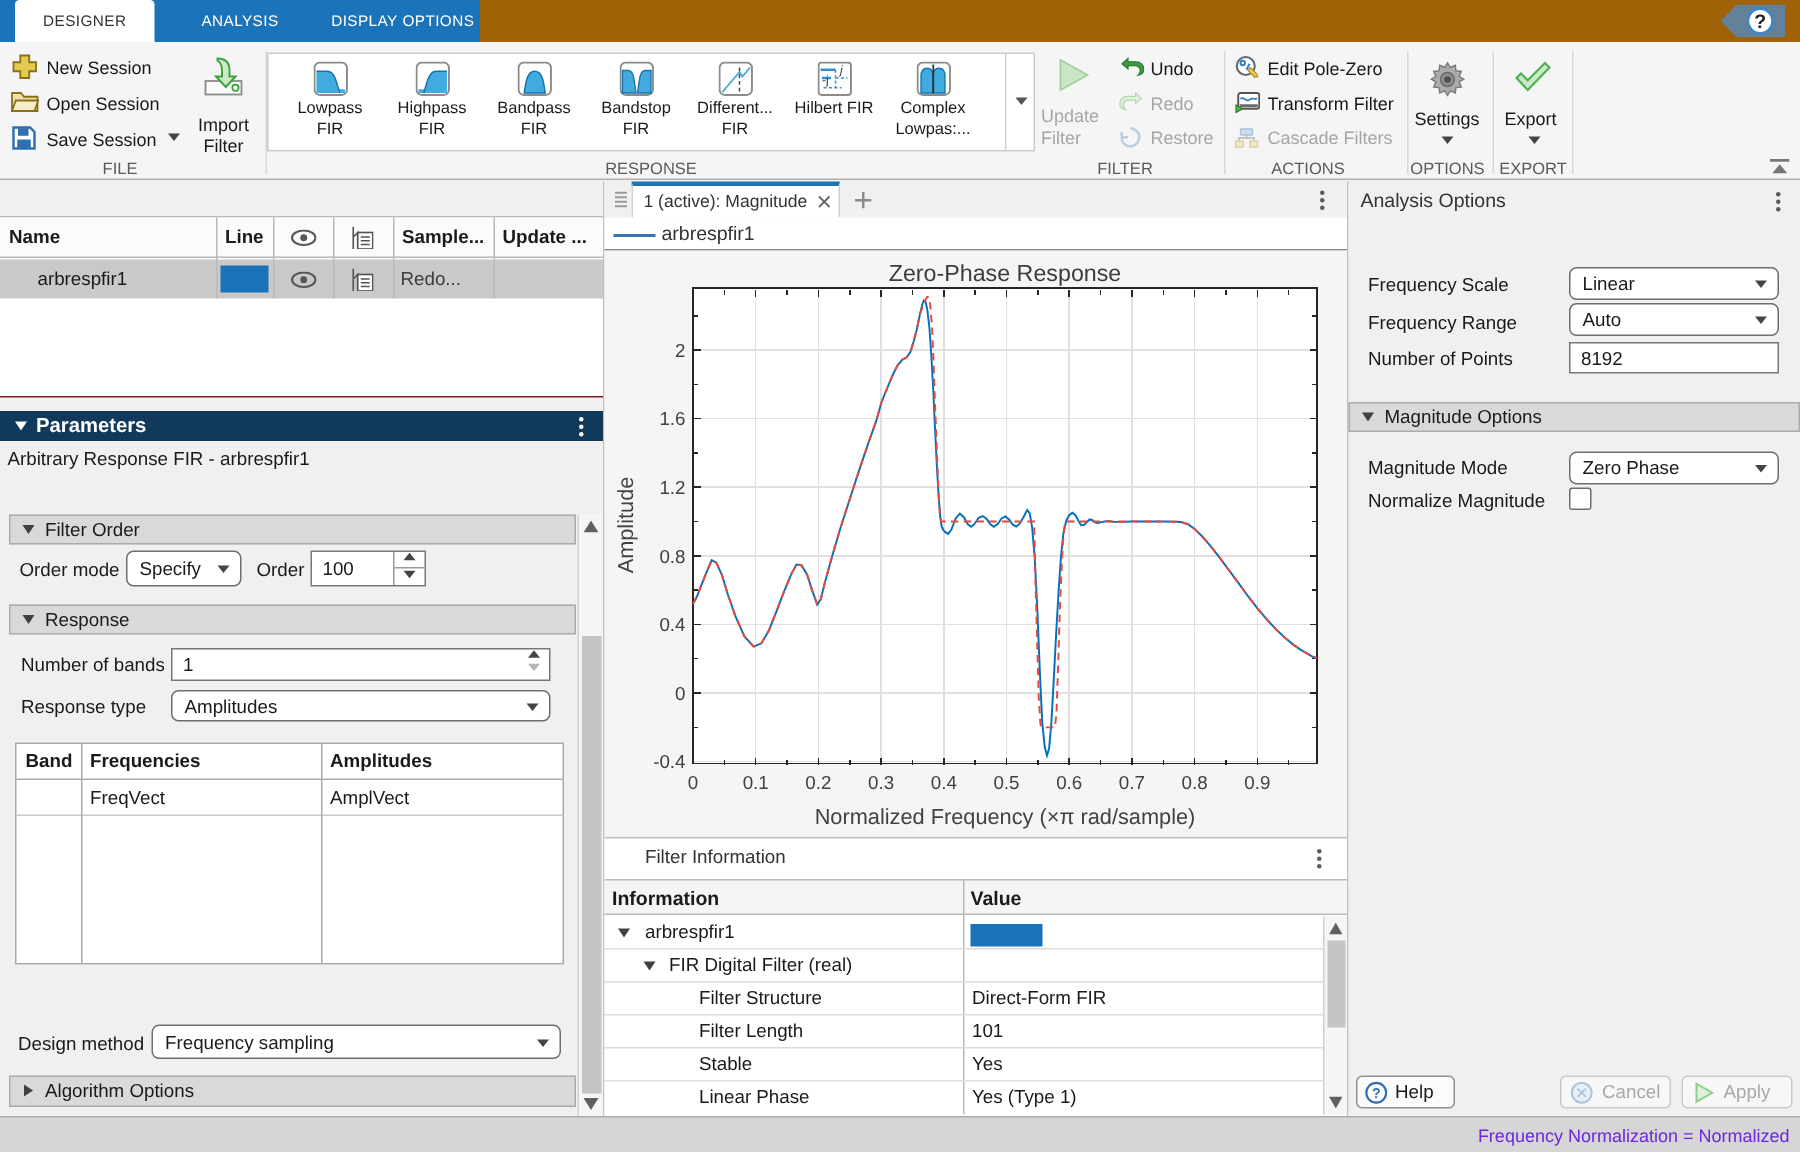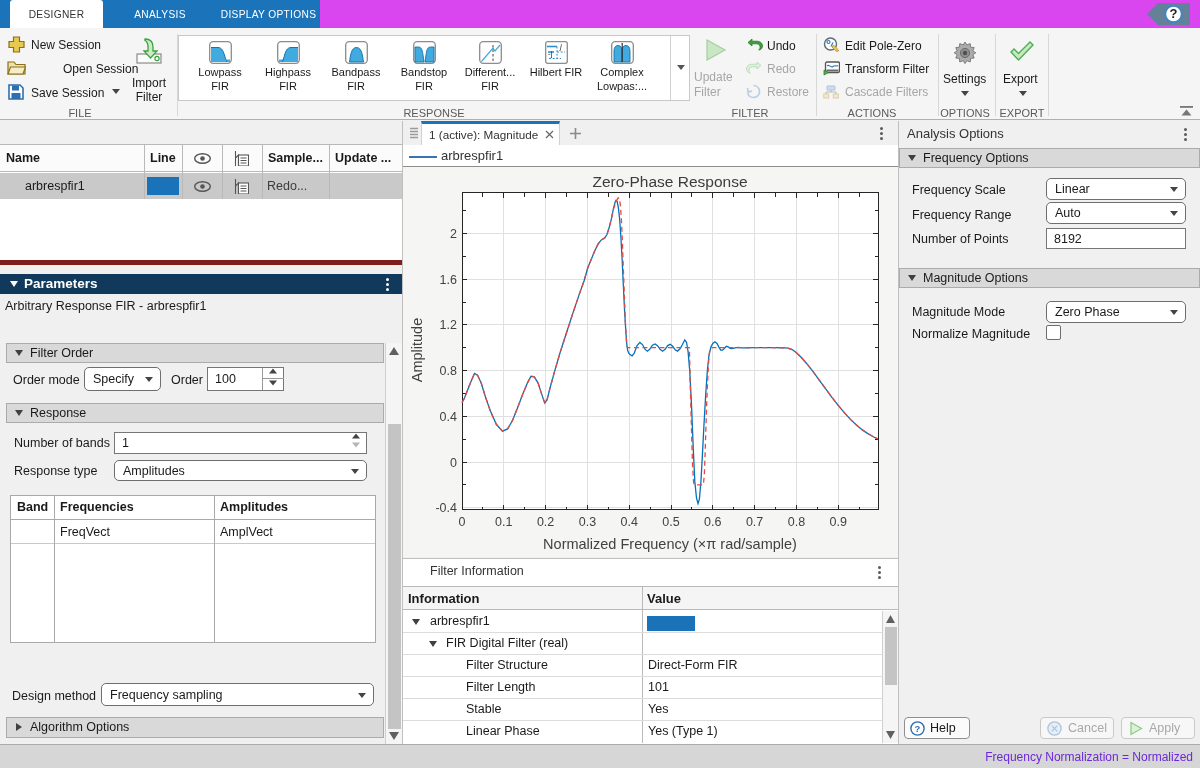--- a/index.html
+++ b/index.html
@@ -1,20 +1,20 @@
 <!DOCTYPE html>
 <html><head>
 <meta charset="utf-8">
 <style>
 * { margin:0; padding:0; box-sizing:border-box; }
 html,body { width:1200px; height:768px; overflow:hidden; font-family:"Liberation Sans",sans-serif; }
 body { position:relative; background:#f0f0f0; font-size:12.5px; color:#1a1a1a; }
 .abs { position:absolute; }
 
-#topbar { left:0; top:0; width:1200px; height:28px; background:#d946ef; }
+#topbar { left:0; top:0; width:1200px; height:28px; background:#a16207; }
 #topbar .strip { position:absolute; left:0; top:0; width:320px; height:28px; background:#1b74ba; }
 #topbar .tab { position:absolute; top:0; height:28px; line-height:29px; font-size:10.2px; letter-spacing:0.3px; color:#fff; text-align:center; }
 #topbar .active { background:#fff; color:#333; border-radius:3px 3px 0 0; }
 #helppent { position:absolute; right:10px; top:3px; width:43px; height:22px; }
 
 #ribbon { left:0; top:28px; width:1200px; height:92px; background:#f5f5f5; border-bottom:1px solid #b0b0b0; }
 .gsep { position:absolute; top:6px; height:82px; width:1px; background:#d8d8d8; }
 .glabel { position:absolute; top:79px; height:14px; font-size:11px; color:#5a5a5a; text-align:center; }
 .rtxt { position:absolute; font-size:12px; color:#1a1a1a; white-space:nowrap; }
 .rgray { color:#a6a6a6; }
@@ -60,21 +60,21 @@
 <div class="abs" id="ribbon">
 
   <svg class="abs" style="left:8px;top:8px;" width="17" height="17" viewBox="0 0 17 17">
     <path d="M5.5,1 h6 v4.5 H16 v6 h-4.5 V16 h-6 v-4.5 H1 v-6 h4.5 z" fill="#e8c94f" stroke="#8a7019" stroke-width="1.2"></path>
   </svg>
   <div class="rtxt" style="left:31px; top:10px;">New Session</div>
   <svg class="abs" style="left:7px;top:32px;" width="19" height="15" viewBox="0 0 19 15">
     <path d="M1,14 V2 h6 l2,2.5 h9 V14 z" fill="#efe1ab" stroke="#8a7019" stroke-width="1.2"></path>
     <path d="M1,14 L3.5,7 h15 L16,14 z" fill="#f5ecc8" stroke="#8a7019" stroke-width="1.2"></path>
   </svg>
-  <div class="rtxt" style="left:31px; top:34px;margin-left:32px;">Open Session</div>
+  <div class="rtxt" style="left:31px; top:34px;">Open Session</div>
   <svg class="abs" style="left:8px;top:56px;" width="16" height="16" viewBox="0 0 16 16">
     <path d="M1,1 h11 l3,3 v11 H1 z" fill="#fff" stroke="#2e6fb0" stroke-width="1.6"></path>
     <rect x="4" y="1.5" width="7" height="5" fill="#2e6fb0"></rect>
     <rect x="3.5" y="9" width="9" height="6" fill="#2e6fb0"></rect>
   </svg>
   <div class="rtxt" style="left:31px; top:58px;">Save Session</div>
   <div class="abs sdt" style="left:112px; top:61px;"></div>
   <div class="glabel" style="left:50px; width:60px;">FILE</div>
 
   <svg class="abs" style="left:135px;top:10px;" width="28" height="26" viewBox="0 0 28 26">
@@ -196,21 +196,21 @@
     <path d="M6.5,3.5 L11.5,9.5 H1.5 z" fill="#777"></path>
   </svg>
 </div>
 
 <div class="vline" style="left:402px;"></div>
 <div class="vline" style="left:898px;"></div>
 
 <div class="abs" style="left:0; top:121px; width:402px; height:623px; background:#f0f0f0;">
 
 
-  <div class="abs" style="left:0;top:23px;width:402px;height:121px;background:#fff;border-top:1px solid #b9b9b9;border-bottom:5px solid #7f1d1d;">
+  <div class="abs" style="left:0;top:23px;width:402px;height:121px;background:#fff;border-top:1px solid #b9b9b9;border-bottom:1px solid #7f1d1d;">
     <div class="abs" style="left:0;top:0;width:402px;height:27px;background:#fbfbfb;border-bottom:1px solid #b9b9b9;font-weight:bold;font-size:12.5px;">
       <span style="position:absolute;left:6px;top:6px;">Name</span>
       <span style="position:absolute;left:150px;top:6px;">Line</span>
       <span style="position:absolute;left:268px;top:6px;">Sample...</span>
       <span style="position:absolute;left:335px;top:6px;">Update ...</span>
       <svg style="position:absolute;left:194px;top:8px;" width="17" height="11" viewBox="0 0 17 11">
           <ellipse cx="8.5" cy="5.5" rx="7.8" ry="4.8" fill="none" stroke="#555" stroke-width="1.4"></ellipse>
           <circle cx="8.5" cy="5.5" r="2.3" fill="#555"></circle>
         </svg>
       <svg style="position:absolute;left:234px;top:6px;" width="15" height="15" viewBox="0 0 15 15">
@@ -513,21 +513,20 @@
   </div>
 </div>
 
 <div class="abs" style="left:899px; top:121px; width:301px; height:623px; background:#f0f0f0;">
   <div class="phead" style="left:8px; top:5px;">Analysis Options</div>
   <div class="kebab" style="left:285px; top:7px;">
       <i></i>
       <i></i>
       <i></i>
     </div>
-  <div class="secbar" style="left:0px;top:27px;width:301px;"><span class="tri-d"></span>Frequency Options</div>
   <div class="lbl" style="left:13px; top:62px;">Frequency Scale</div>
   <div class="drop" style="left:147px; top:57px; width:140px; height:22px;">
       <span>Linear</span>
       <i class="ar"></i>
     </div>
   <div class="lbl" style="left:13px; top:87px;">Frequency Range</div>
   <div class="drop" style="left:147px; top:81px; width:140px; height:22px;">
       <span>Auto</span>
       <i class="ar"></i>
     </div>

